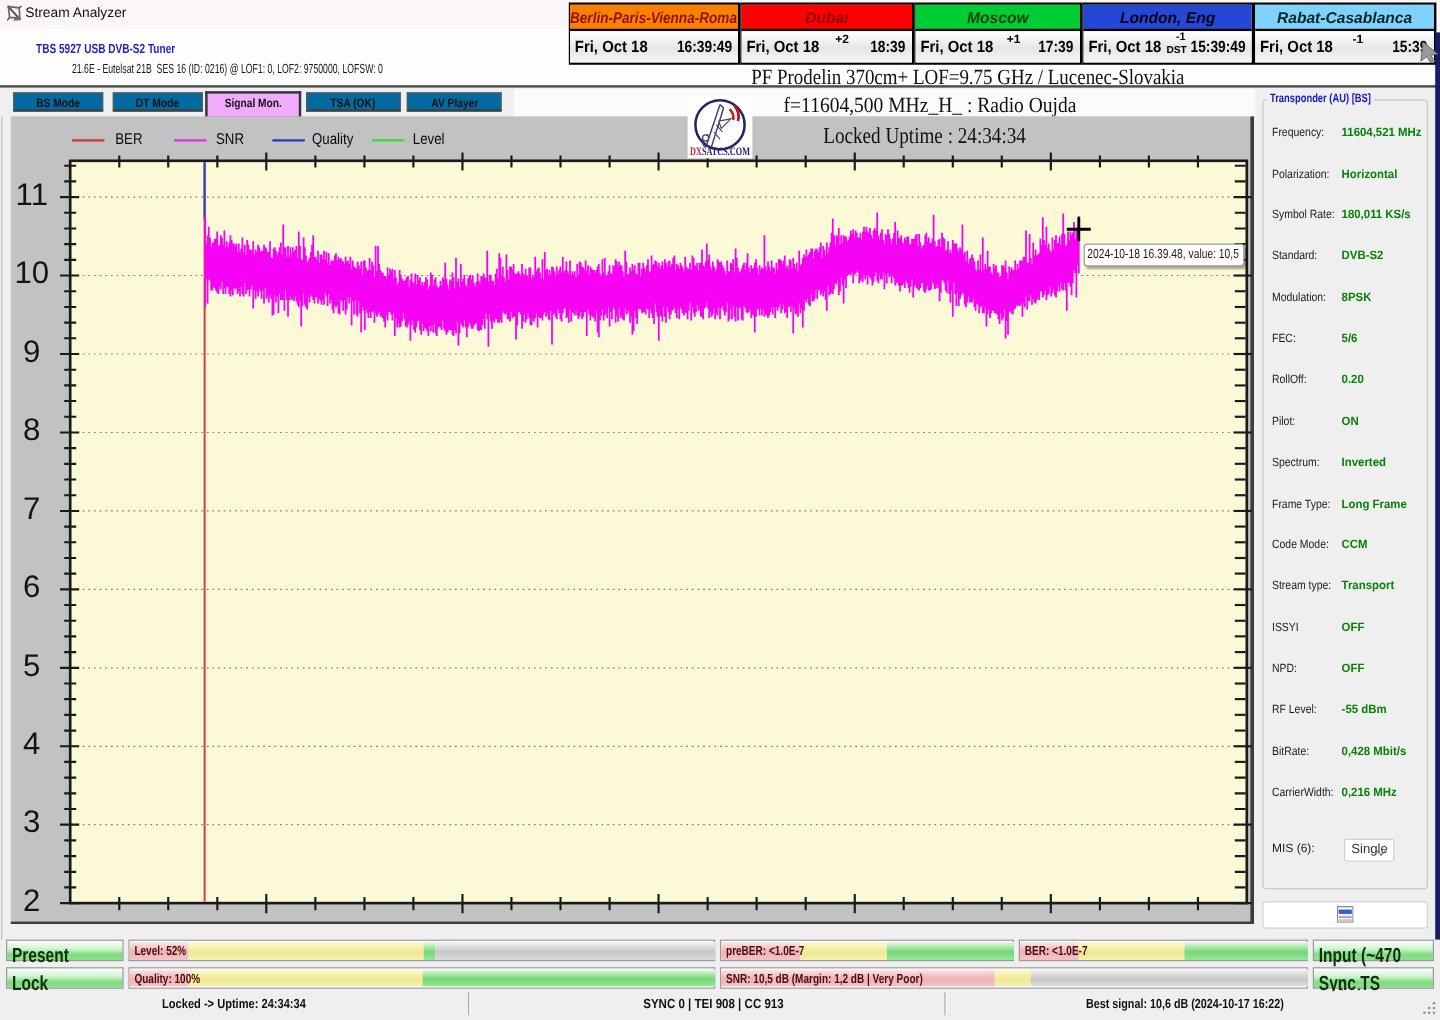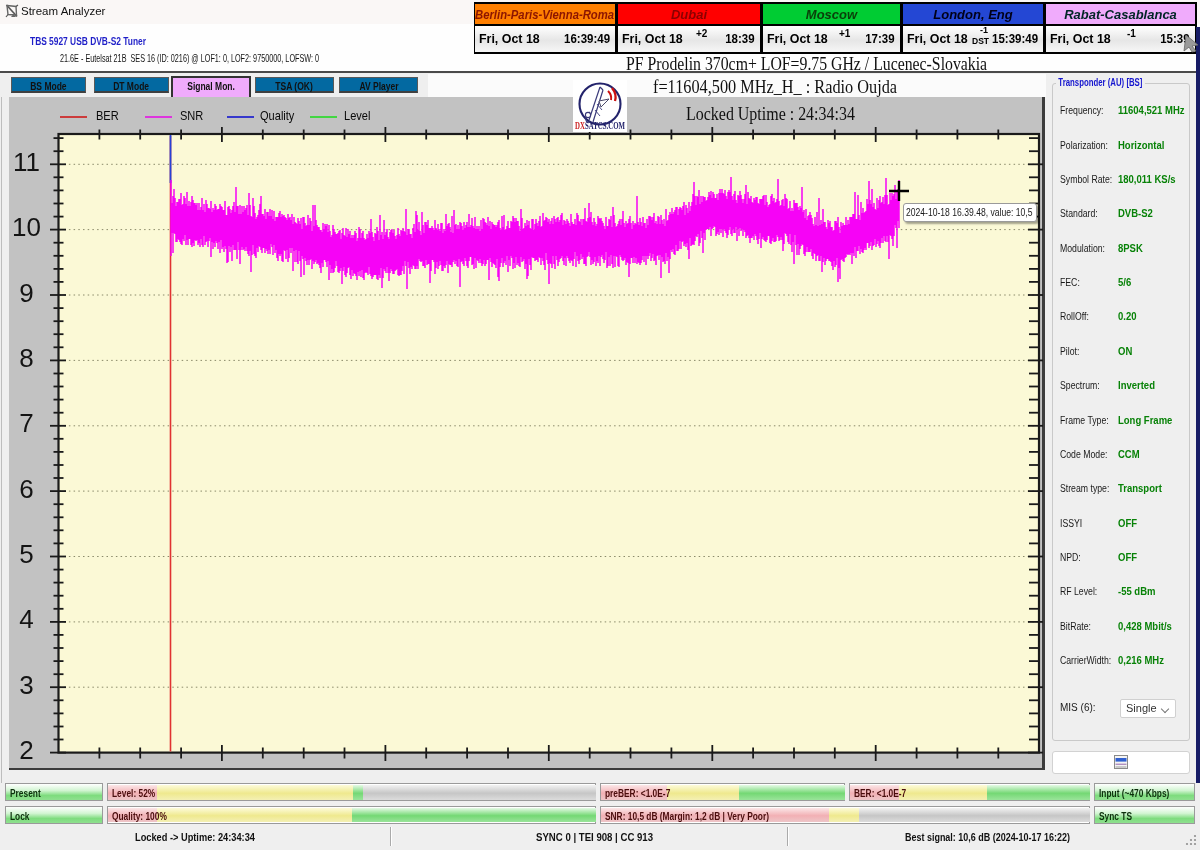--- a/index.html
+++ b/index.html
@@ -31,25 +31,25 @@
 .chartbox { left:9px; top:97px; width:1036px; height:673px; background:#c2c2c2; border-right:3px solid #3c3c3c; border-bottom:2.5px solid #3c3c3c; }
 .leg-line { position:absolute; top:115.5px; height:2.5px; }
 .leg-text { position:absolute; top:108px; font-size:13px; color:#0a0a0a; transform:scaleX(0.85); transform-origin:0 0; }
 .tooltip { left:903px; top:203px; width:134px; height:18.5px; background:#fff; border:1px solid #9a9a9a; border-radius:3px; box-shadow:2px 2px 2px rgba(0,0,0,.35); font-size:11px; color:#1a1a1a; line-height:16.5px; white-space:nowrap; padding-left:2px; }
 .tooltip span { display:inline-block; transform:scaleX(0.78); transform-origin:0 0; }
 .gbox { left:1052px; top:83px; width:138px; height:658px; border:1px solid #c9c9c9; border-radius:3px; }
 .gbox-t { left:1056px; top:77px; font-size:10px; font-weight:bold; color:#1515cf; background:#efefef; padding:0 3px; white-space:nowrap; transform:scaleX(0.78); transform-origin:0 0; }
 .rp-l { position:absolute; left:1060px; font-size:10px; color:#1a1a1a; white-space:nowrap; transform:scaleX(0.87); transform-origin:0 0; }
 .rp-v { position:absolute; left:1118px; font-size:10px; font-weight:bold; color:#078207; white-space:nowrap; transform:scaleX(0.95); transform-origin:0 0; }
 .mis-l { left:1060px; top:701.5px; font-size:10px; color:#1a1a1a; }
-.dd { left:1120px; top:699px; width:56px; height:19px; background:#fff; border:1px solid #d0d0d0; border-radius:2px; font-size:11px; color:#333; padding:2px 12px 0 5px; }
+.dd { left:1120px; top:699px; width:42px; height:19px; background:#fff; border:1px solid #d0d0d0; border-radius:2px; font-size:11px; color:#333; padding:2px 12px 0 5px; }
 .dd:after { content:""; position:absolute; right:7px; top:6px; width:5px; height:5px; border-right:1.4px solid #777; border-bottom:1.4px solid #777; transform:rotate(45deg); }
 .iconbtn { left:1052px; top:750.5px; width:138px; height:23px; background:#fff; border:1px solid #d2d2d2; border-radius:3px; }
 .bluestrip { left:1195.5px; top:27px; width:4.5px; height:756px; background:#171c66; }
-.pill { position:absolute; height:18px; background:linear-gradient(#ffffff,#d2f5d2 40%,#7edc7e 72%,#8fe08f); border:1px solid #9a9a9a; font-size:11px; font-weight:bold; color:#0c300c; padding:3px 0 0 4px; }
+.pill { position:absolute; height:18px; background:linear-gradient(#ffffff,#d2f5d2 40%,#7edc7e 72%,#8fe08f); border:1px solid #9a9a9a; font-size:17px; font-weight:bold; color:#0c300c; padding:3px 0 0 4px; }
 .pill span, .blab span { display:inline-block; transform:scaleX(0.76); transform-origin:0 0; }
 .bbar { position:absolute; height:18px; border:1px solid #9a9a9a; background:#fff; }
 .bseg { position:absolute; top:1px; height:14.5px; }
 .sg-p { background:linear-gradient(#fbe7e8,#f2b0b4 55%,#eec6c8); }
 .sg-y { background:linear-gradient(#fdfbda,#efe98e 55%,#f4f0b4); }
 .sg-g { background:linear-gradient(#e5fae5,#74d874 55%,#9ae49a); }
 .sg-s { background:linear-gradient(#f2f2f2,#c6c6c6 55%,#dcdcdc); }
 .blab { position:absolute; top:3px; left:4px; font-size:11px; font-weight:bold; color:#4a0d0d; white-space:nowrap; }
 .statusbar { left:0; top:826px; width:1200px; height:22px; background:#efefef; font-size:11px; font-weight:bold; color:#101010; }
 .st { position:absolute; top:5px; white-space:nowrap; transform-origin:0 0; }
@@ -98,21 +98,21 @@
 <div class="ck" style="left:902px;width:143px">
 <div class="ck-h" style="background:#2447d4;color:#000018"><span style="display:inline-block;transform:scaleX(1.0);">London, Eng</span></div>
 <div class="ck-t">
       <span class="ck-d">Fri, Oct 18</span>
       <span class="ck-dst">DST</span>
       <span class="ck-dsup">-1</span>
       <span class="ck-v">15:39:49</span>
     </div>
 </div>
 <div class="ck" style="left:1045px;width:152px">
-<div class="ck-h" style="background:#f0abfc;color:#002525"><span style="display:inline-block;transform:scaleX(1.0);">Rabat-Casablanca</span></div>
+<div class="ck-h" style="background:#7dd3fc;color:#002525"><span style="display:inline-block;transform:scaleX(1.0);">Rabat-Casablanca</span></div>
 <div class="ck-t">
       <span class="ck-d">Fri, Oct 18</span>
       <span class="ck-off" style="left:81px">-1</span>
       <span class="ck-v">15:39</span>
     </div>
 </div>
 <div class="tab" style="left:11px;width:75px"><span class="cnd">BS Mode</span></div>
 <div class="tab" style="left:94px;width:75px"><span class="cnd">DT Mode</span></div>
 <div class="tab tab-a" style="left:171px;width:80px"><span class="cnd">Signal Mon.</span></div>
 <div class="tab" style="left:255px;width:79px"><span class="cnd">TSA (OK)</span></div>

